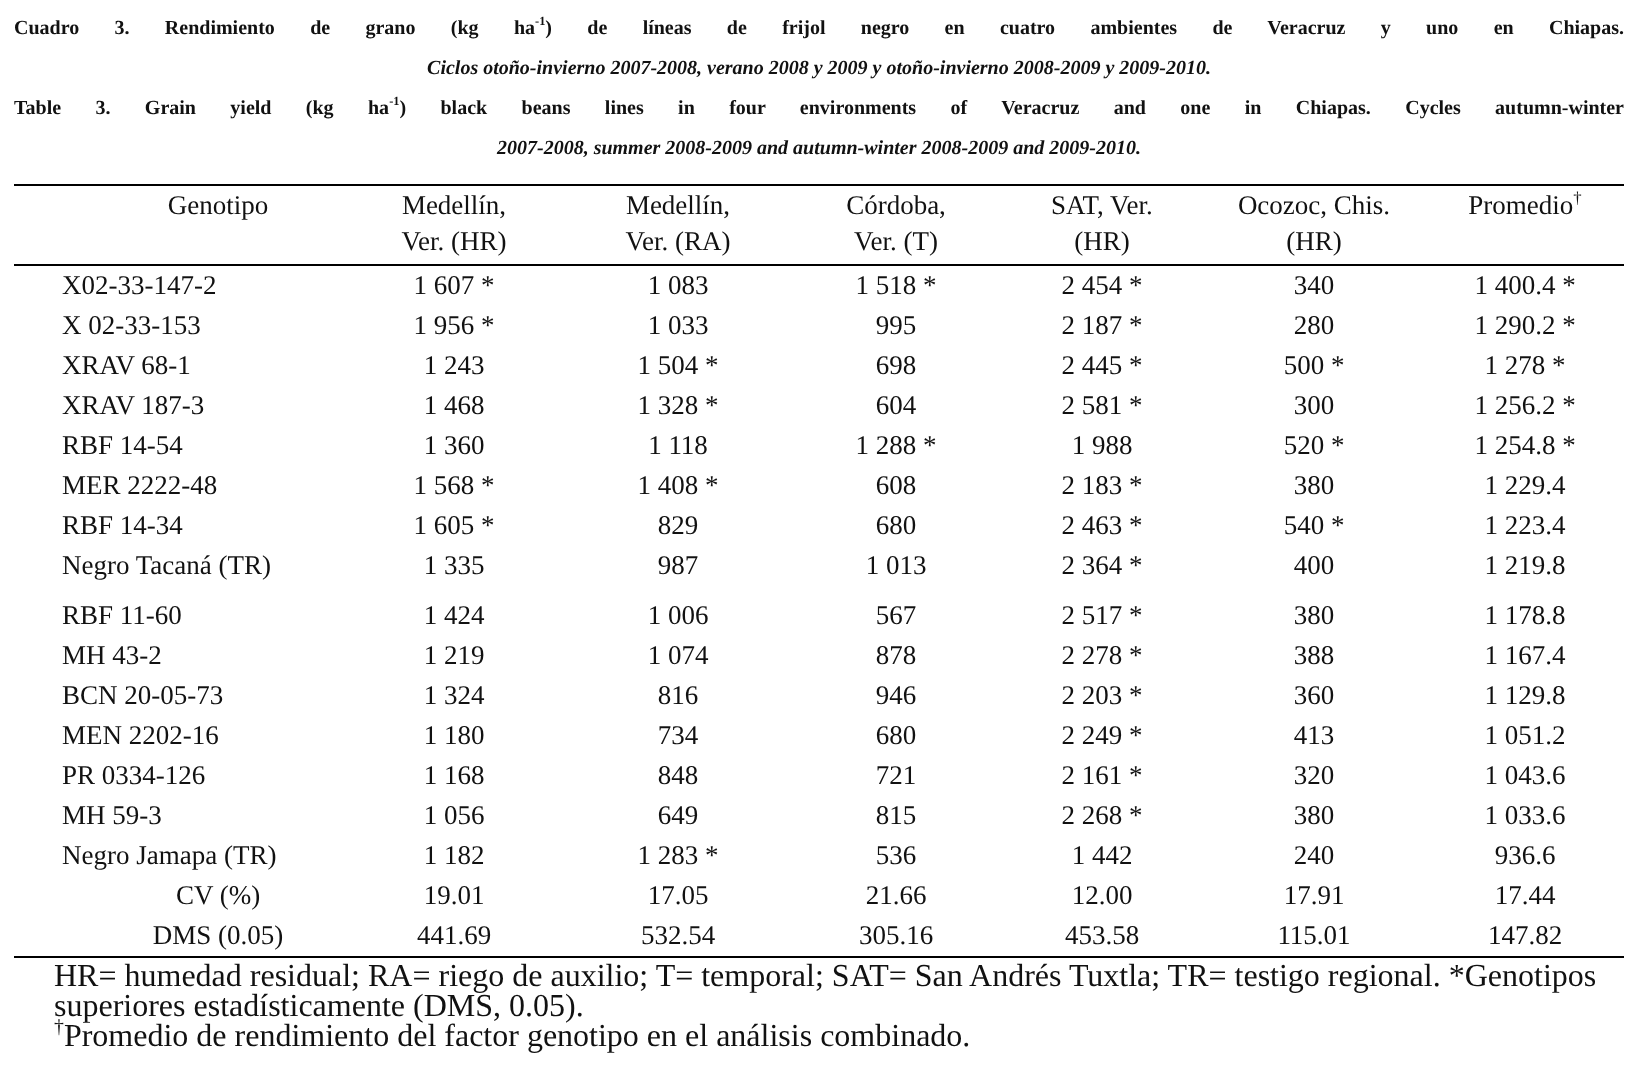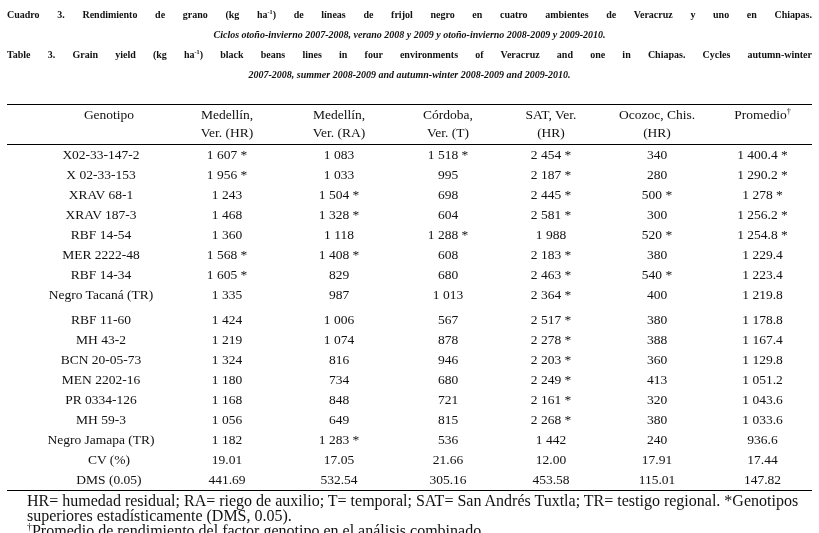--- a/index.html
+++ b/index.html
@@ -14,37 +14,37 @@
 
   
   .caption { font-weight: bold; font-size: 10px; line-height: 20px; }
   .cap-l1 { text-align: justify; text-align-last: justify; }
   .cap-l2 { text-align: center; font-style: italic; }
   sup { font-size: 62%; line-height: 0; vertical-align: super; }
 
   
   table {
     width: 100%; border-collapse: collapse; table-layout: fixed;
-    margin-top: 19px;
+    margin-top: 7px;
     font-size: 13.5px;
     border-top: 1.5px solid #000;
     border-bottom: 1.5px solid #000;
   }
   thead th {
     font-weight: normal; text-align: center; vertical-align: top;
     padding: 1px 0 2px 0; line-height: 18px;
     border-bottom: 1.5px solid #000;
   }
   thead th.th-genotipo { padding-left: 40px; }
   .hl { display: block; }
   tbody td {
     text-align: center; padding: 0; height: 20px; line-height: 20px;
     white-space: nowrap; overflow: hidden;
   }
-  td.genotype { text-align: center; padding-left: 24px; }
+  td.genotype { text-align: left; padding-left: 24px; }
   td.stat-label { text-align: center; padding-left: 40px; }
   tr.gap td { padding-top: 5px; }
 
   
   .footnotes { font-size: 16px; line-height: 15px; margin-top: 2px; margin-left: 20px; }
   .footnotes div { white-space: normal; }
 </style>
 </head>
 <body>
 

